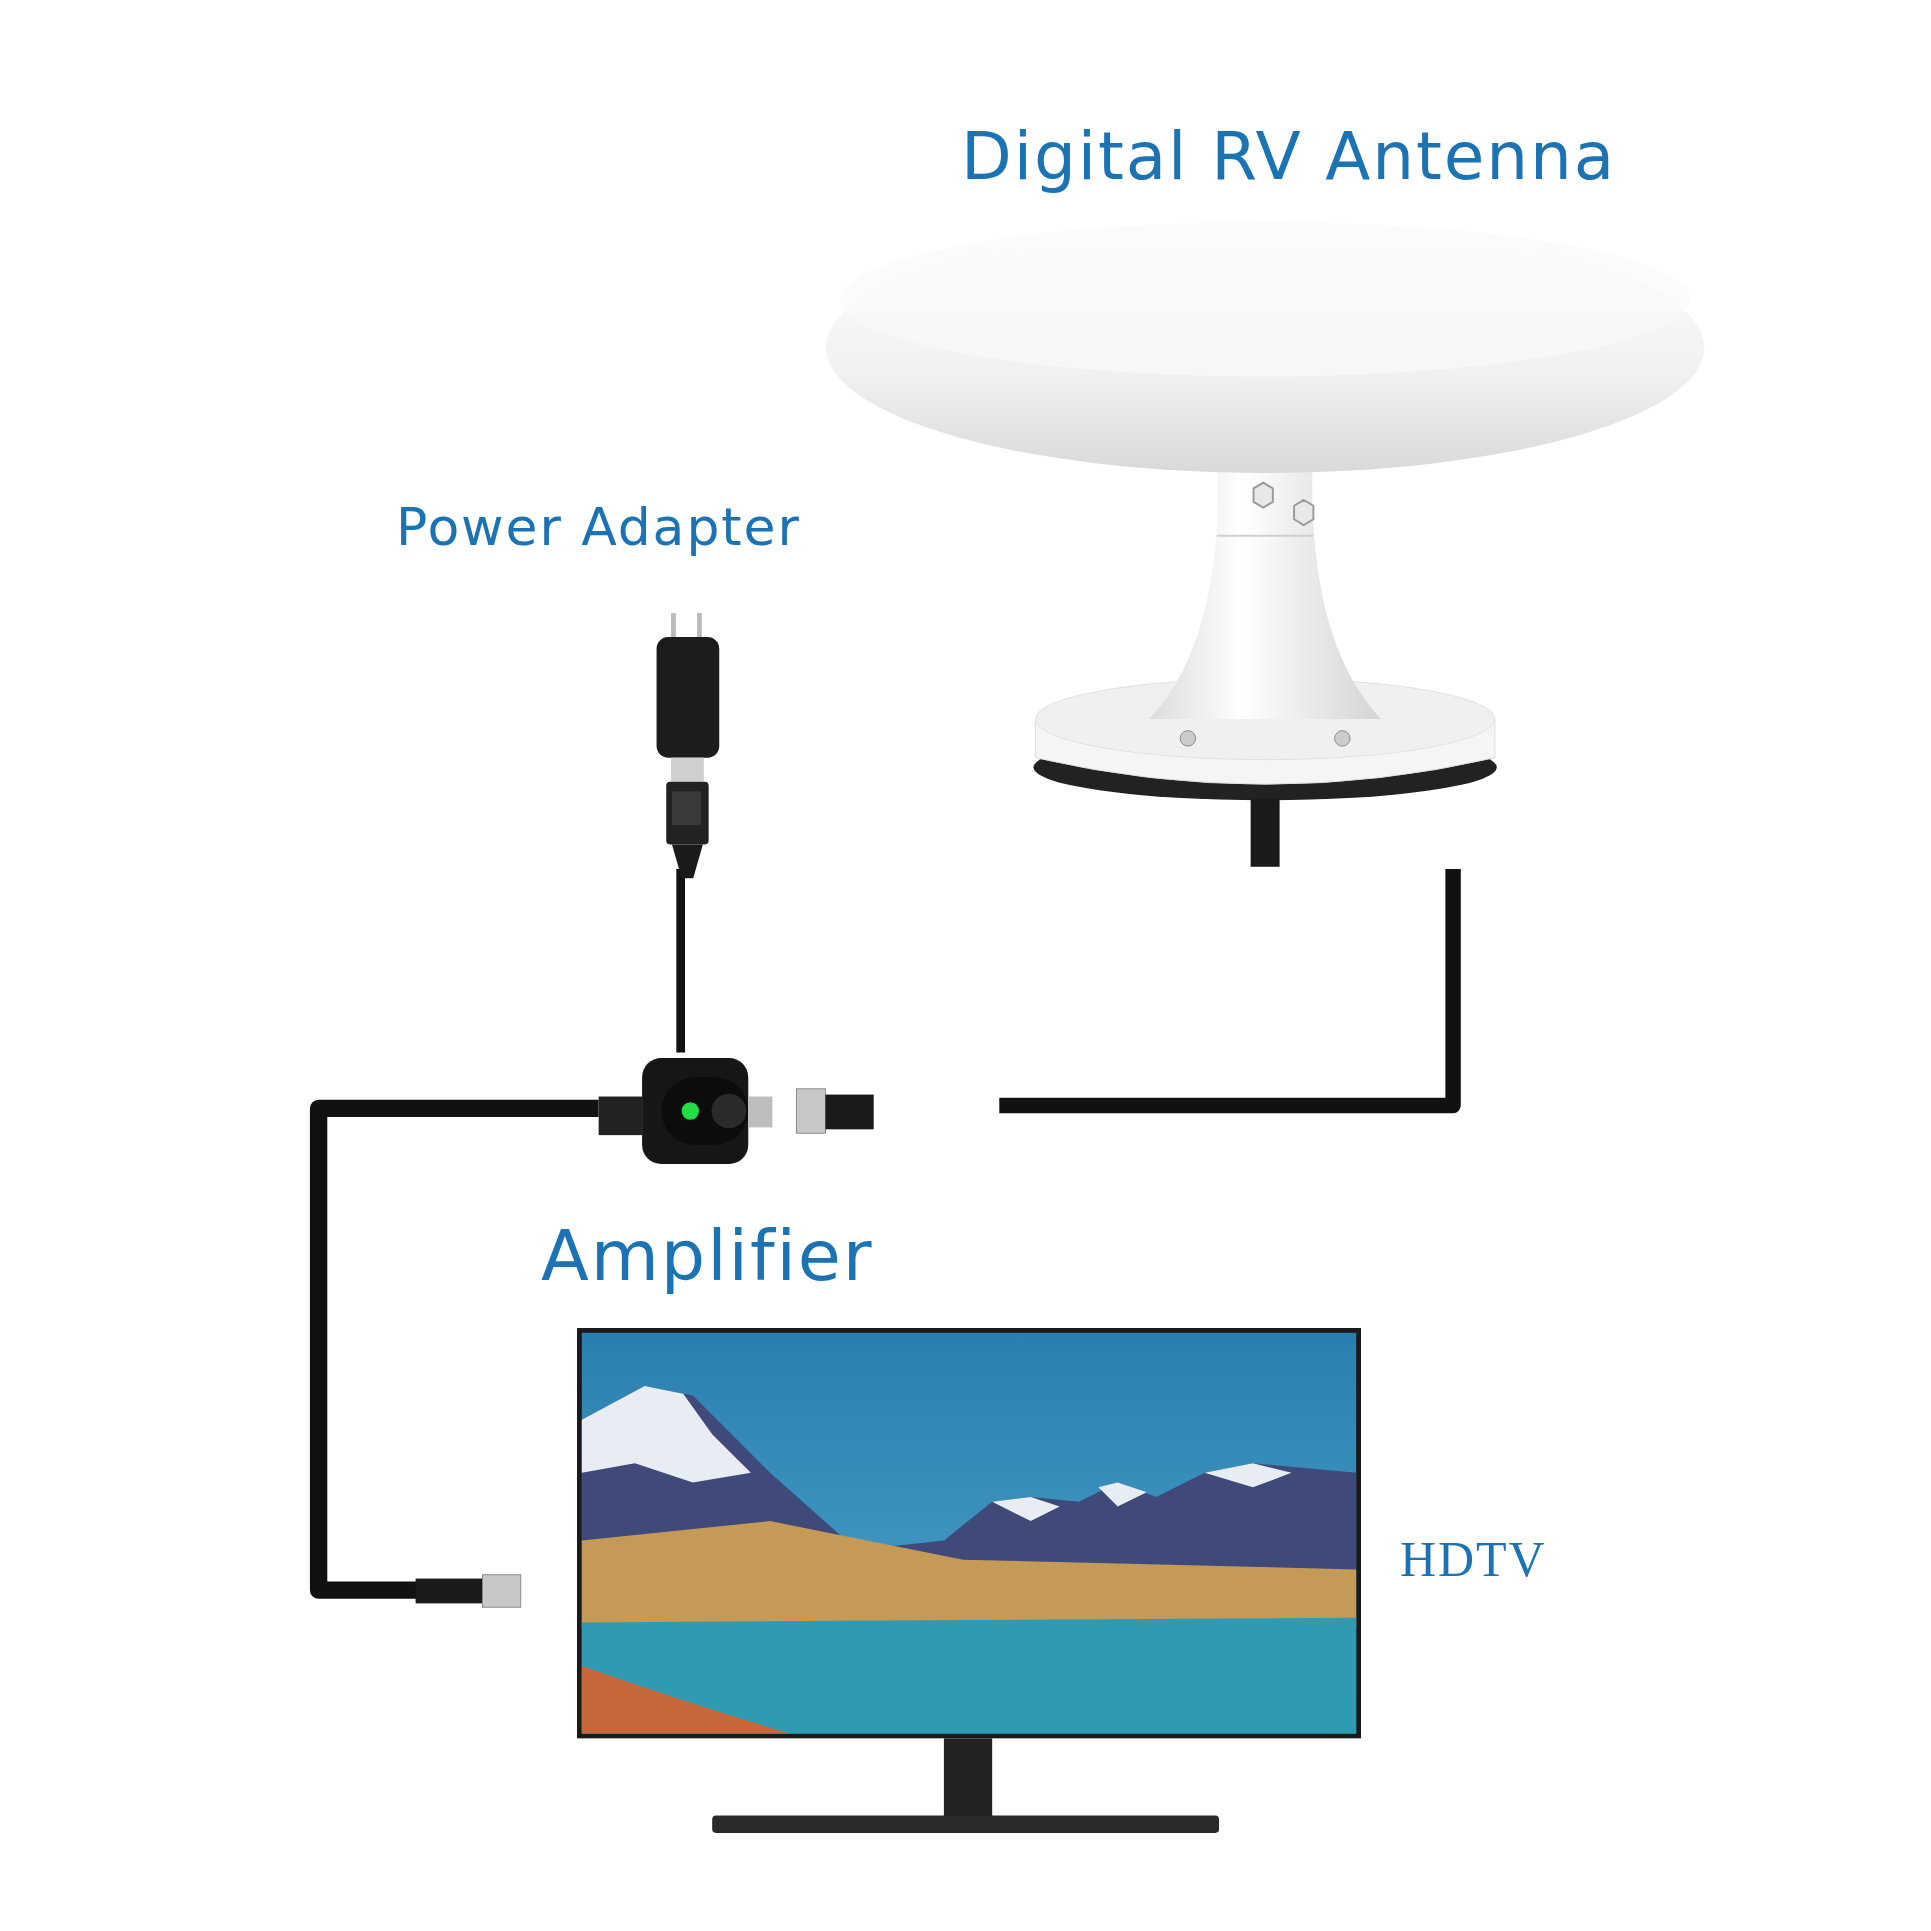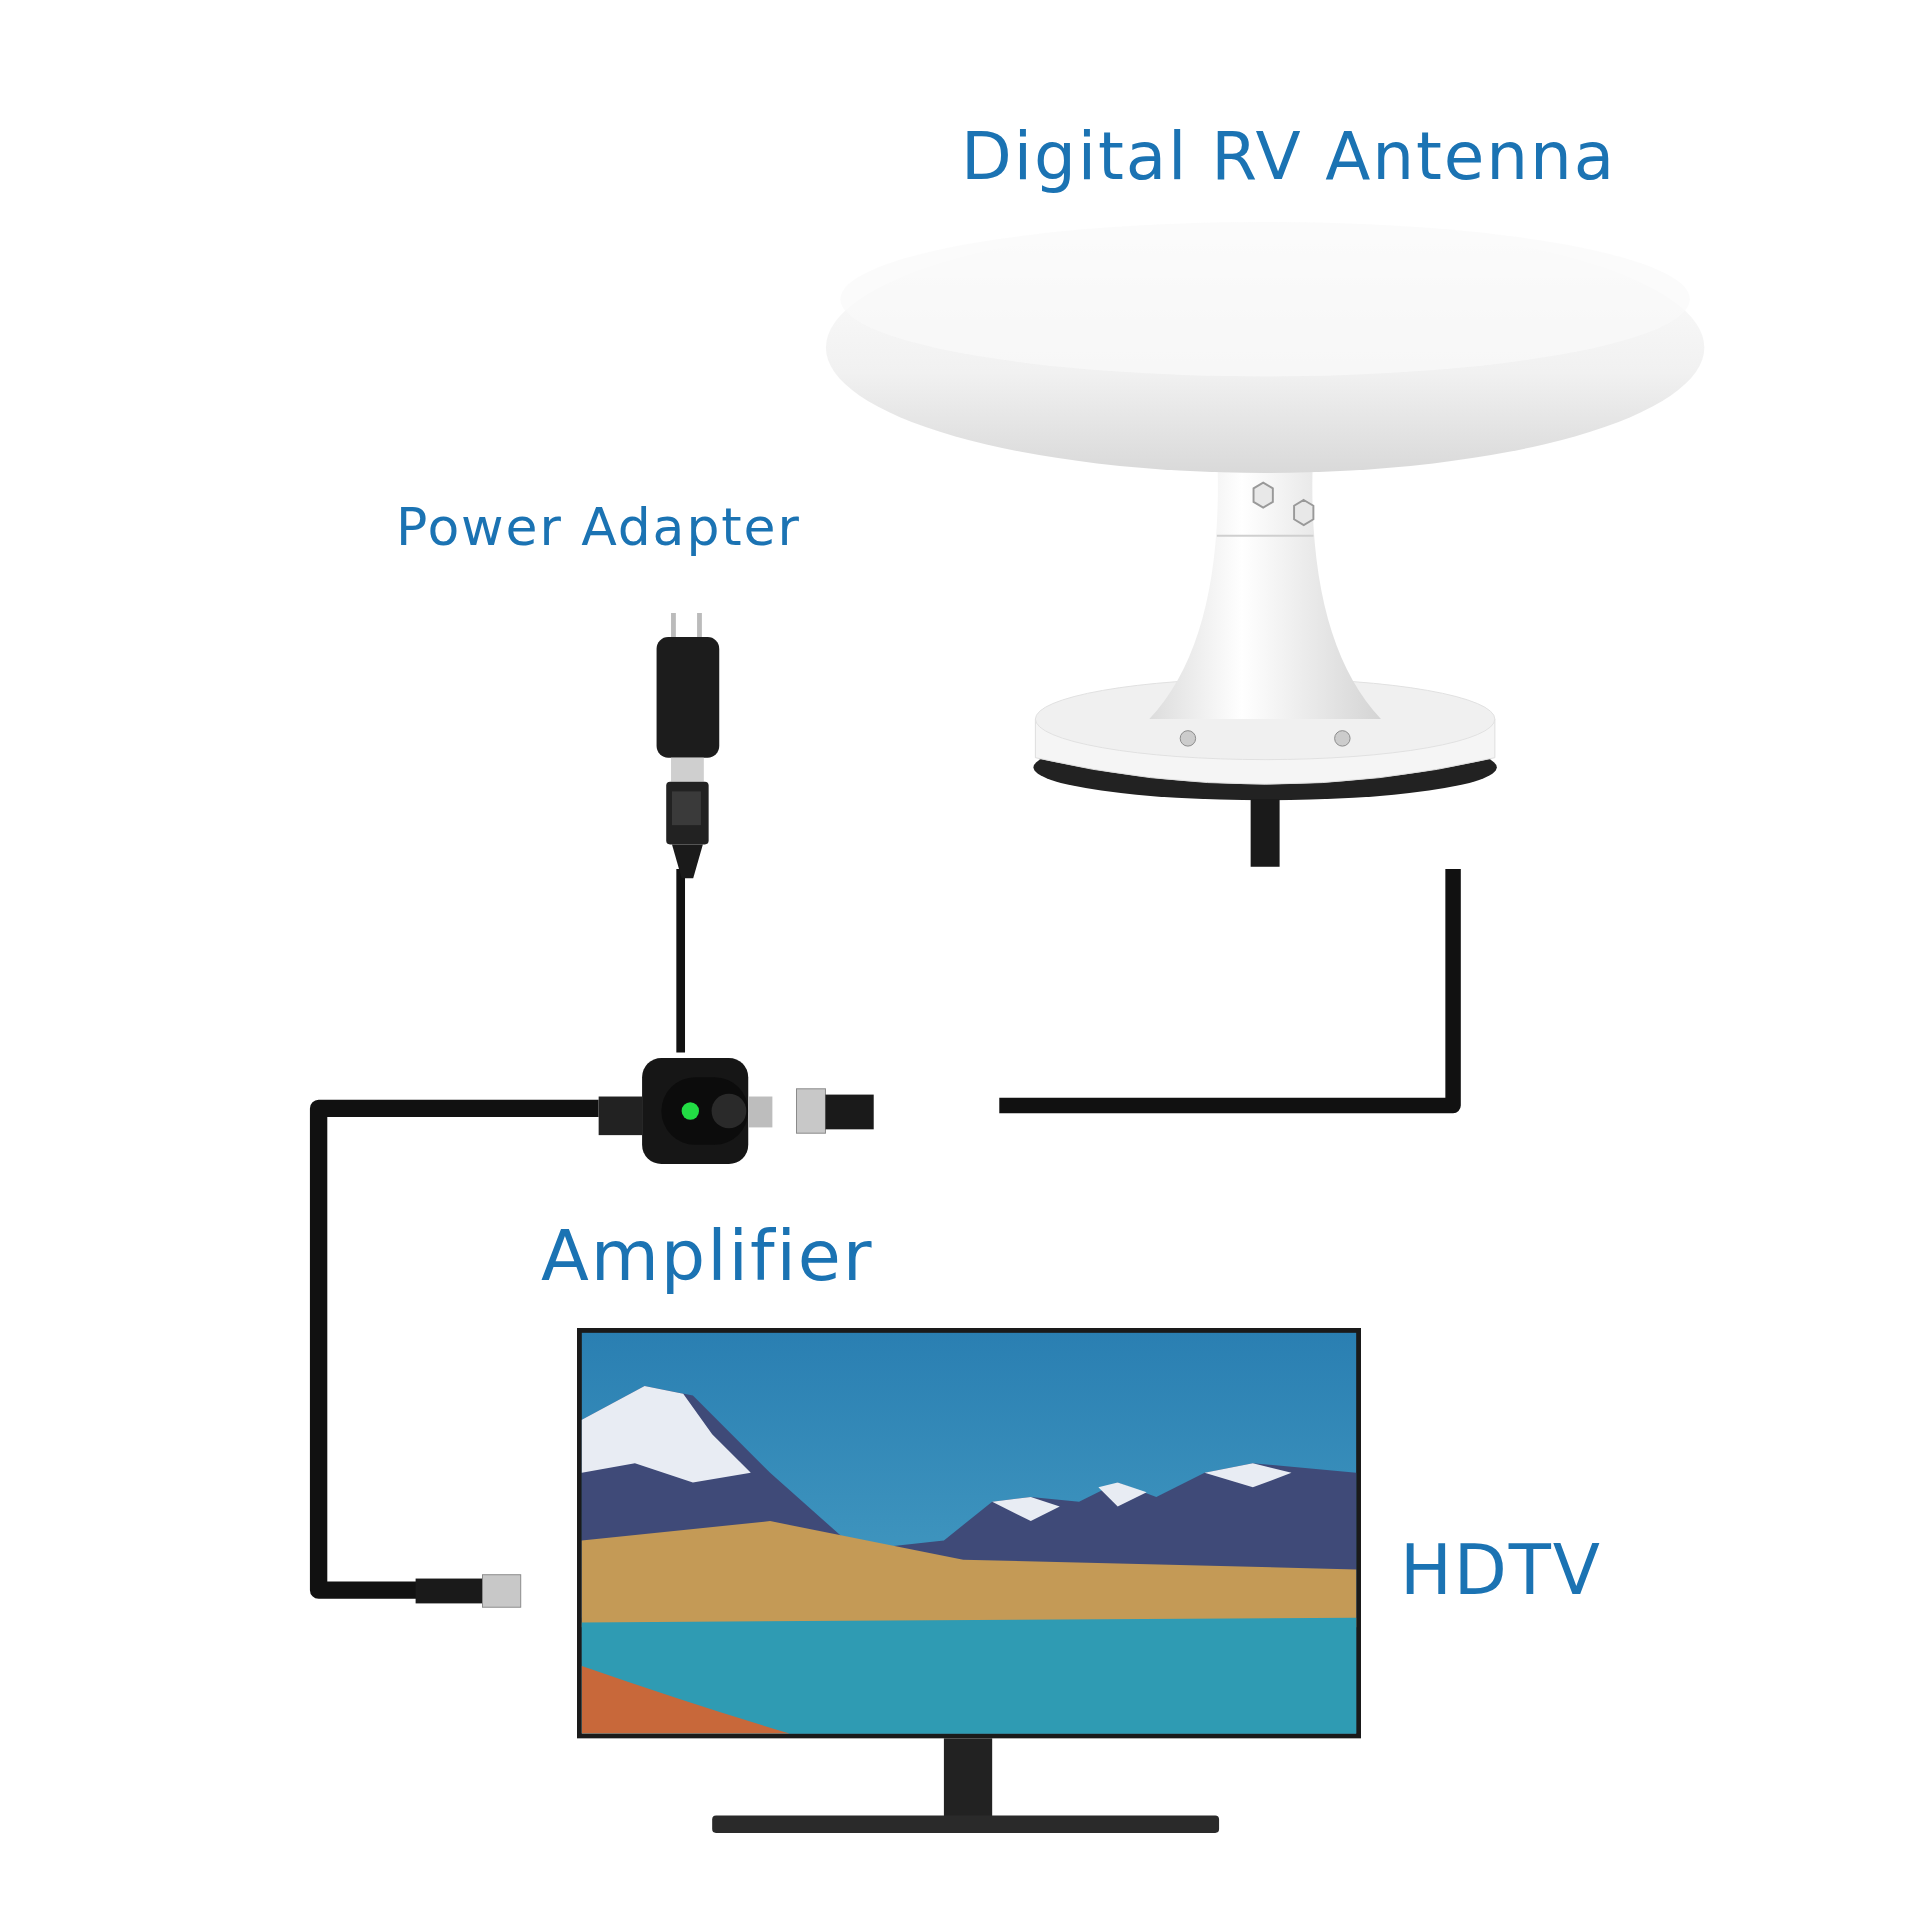--- a/index.html
+++ b/index.html
@@ -7,21 +7,21 @@
   .label { position:absolute; color:#1b73b3; font-family:"DejaVu Sans", sans-serif; font-weight:normal; white-space:nowrap; letter-spacing:1.9px; }
   .abs { position:absolute; }
   svg { position:absolute; left:0; top:0; }
 </style>
 </head>
 <body>
 
 <div class="label" style="left:961px; top:70px; font-size:66px;margin-top:48px;">Digital RV Antenna</div>
 <div class="label" style="left:396px; top:497px; font-size:52px;">Power Adapter</div>
 <div class="label" style="left:541px; top:1192px; font-size:70px;margin-top:23px;">Amplifier</div>
-<div class="label" style="left:1400px; top:1530px; font-size:69px;">HDTV</div>
+<div class="label" style="left:1400px; top:1530px; font-size:50px;font-family:Liberation Serif, serif;">HDTV</div>
 
 <svg width="1931" height="1931" viewBox="0 0 2000 2000">
 
   <path d="M1505 900 L1505 1145 L1035 1145" fill="none" stroke="#111" stroke-width="16" stroke-linejoin="round"></path>
 
   <path d="M705 900 L705 1090" fill="none" stroke="#111" stroke-width="9"></path>
 
   <path d="M620 1148 L330 1148 L330 1647 L445 1647" fill="none" stroke="#111" stroke-width="18" stroke-linejoin="round"></path>
 </svg>
 

